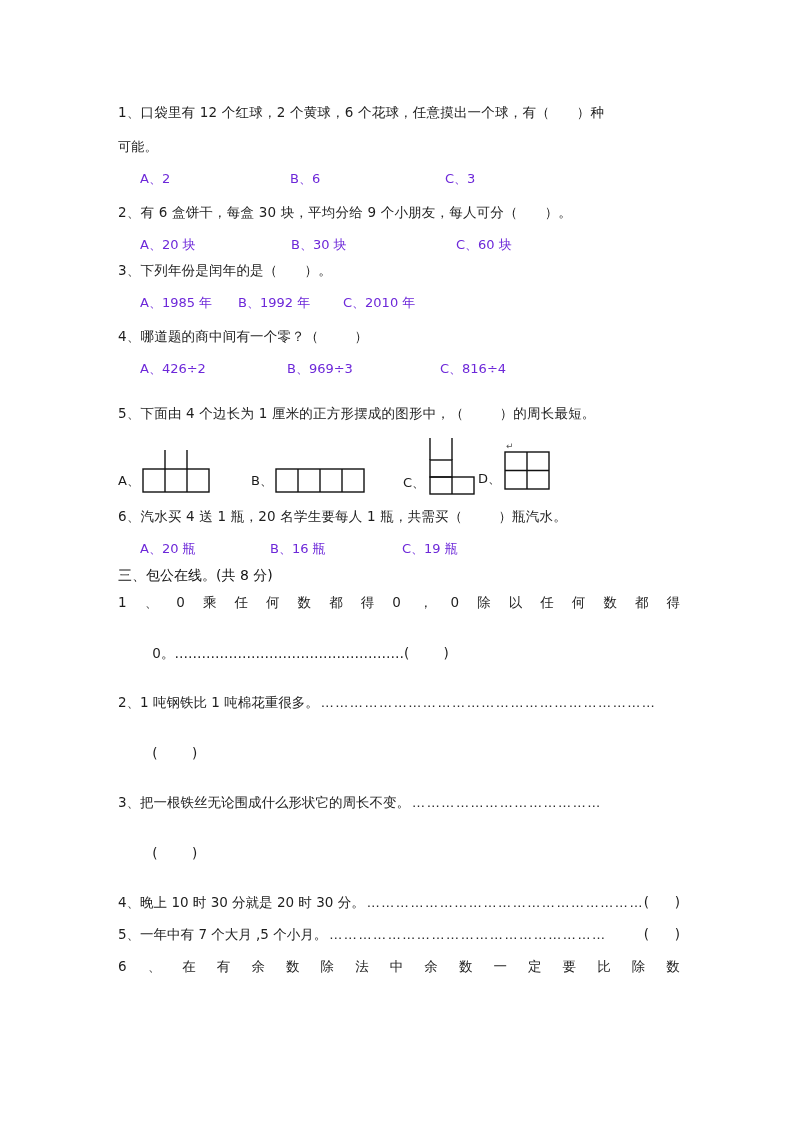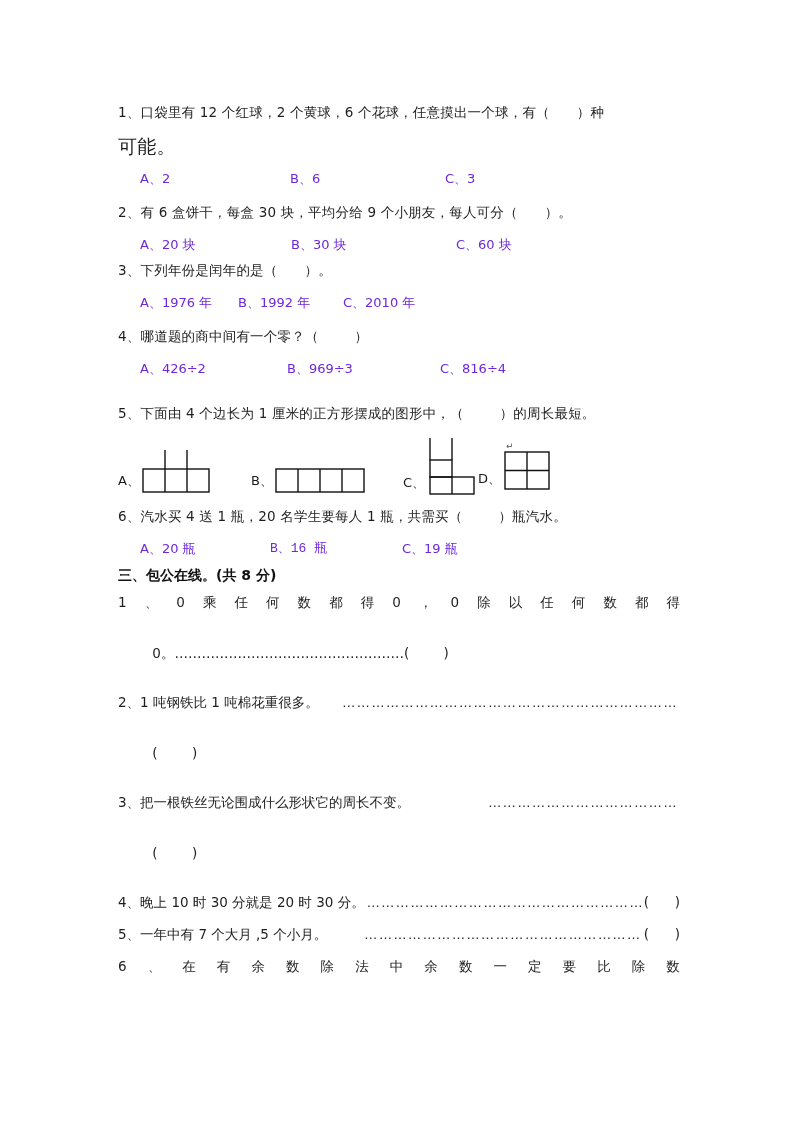--- a/index.html
+++ b/index.html
@@ -41,21 +41,21 @@
     margin: 0;
     letter-spacing: 0.2px;
     white-space: pre-wrap;
   }
 
   .q-block {
     margin-bottom: 9px;
   }
 
   .q-line2 {
-    font-size: 19px;
+    font-size: 13px;
     line-height: 17px;
     margin-top: 17px;
   }
 
   .options {
     display: flex;
     font-size: 13px;
     line-height: 16px;
     margin-top: 16px;
     padding-left: 22px;
@@ -72,21 +72,21 @@
   .opts-w2 .opt:nth-child(1) { width: 151px; }
   .opts-w2 .opt:nth-child(2) { width: 165px; }
 
   .opts-w3 .opt:nth-child(1) { width: 98px; }
   .opts-w3 .opt:nth-child(2) { width: 105px; }
 
   .opts-w4 .opt:nth-child(1) { width: 147px; }
   .opts-w4 .opt:nth-child(2) { width: 153px; }
 
   .opts-w5 .opt:nth-child(1) { width: 130px; }
-  .opts-w5 .opt:nth-child(2) { width: 132px; font-family: Liberation Mono, monospace; }
+  .opts-w5 .opt:nth-child(2) { width: 132px; }
 
   
   .shapes-row {
     position: relative;
     height: 62px;
     margin-top: 12px;
   }
   .shape-item {
     position: absolute;
     display: flex;
@@ -103,21 +103,21 @@
 
   .cr-mark {
     position: absolute;
     font-size: 9px;
     color: #555;
     line-height: 9px;
   }
 
   
   .section-head {
-    font-weight: bold;
+    font-weight: normal;
     font-size: 14px;
     line-height: 18px;
     margin-bottom: 10px;
     color: #111;
     white-space: pre;
   }
 
   
   .tf-item {
     font-size: 13.5px;
@@ -130,21 +130,20 @@
     justify-content: space-between;
     width: 100%;
     white-space: pre;
   }
   .tf-justify > span { display: inline-block; }
 
   .tf-row {
     display: flex;
     align-items: baseline;
     white-space: pre;
-    text-align: right;
   }
   .tf-lead {
     flex: 1 1 auto;
     overflow: hidden;
     white-space: nowrap;
     letter-spacing: 1.6px;
     font-size: 13px;
     color: #2a2a2a;
     padding: 0 2px;
   }
@@ -178,21 +177,21 @@
       <div class="options opts-w2">
         <span class="opt">A、20 块</span>
         <span class="opt">B、30 块</span>
         <span class="opt">C、60 块</span>
       </div>
     </div>
 
     <div class="q-block" style="margin-top:0;">
       <div class="q-text">3、下列年份是闰年的是（      ）。</div>
       <div class="options opts-w3">
-        <span class="opt">A、1976 年</span>
+        <span class="opt">A、1985 年</span>
         <span class="opt">B、1992 年</span>
         <span class="opt">C、2010 年</span>
       </div>
     </div>
 
     <div class="q-block" style="margin-top:17px;">
       <div class="q-text">4、哪道题的商中间有一个零？（        ）</div>
       <div class="options opts-w4">
         <span class="opt">A、426÷2</span>
         <span class="opt">B、969÷3</span>

